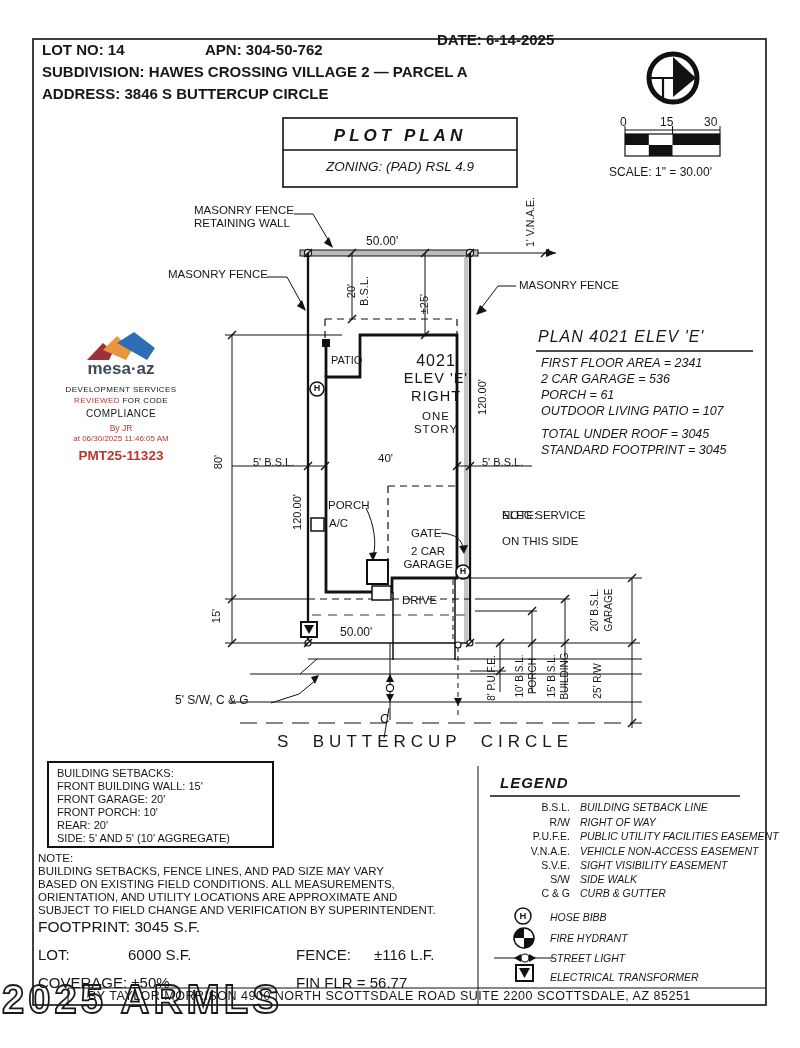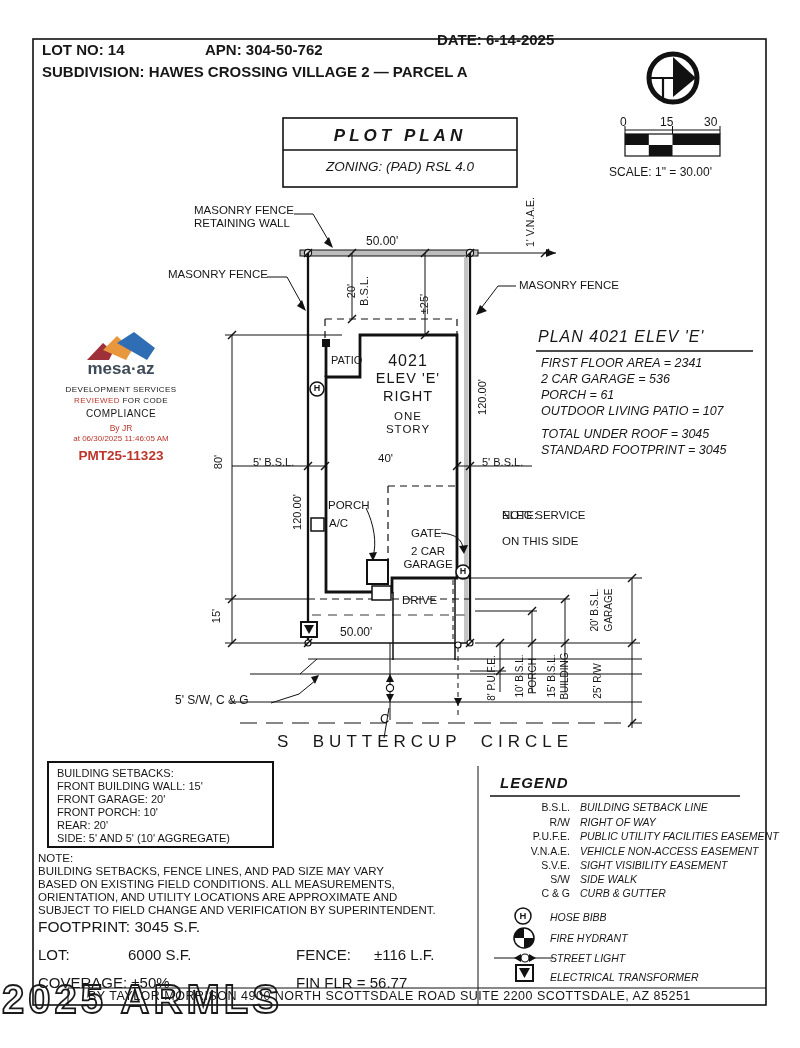--- a/index.html
+++ b/index.html
@@ -5,21 +5,21 @@
   html,body{margin:0;padding:0;background:#e8e8e8;}
   #sheet{position:relative;width:800px;height:1048px;background:#ffffff;overflow:hidden;
          font-family:"Liberation Sans",sans-serif;color:#171717;}
   .lbl{position:absolute;white-space:nowrap;font-size:11.5px;line-height:1.1;}
   .vt{position:absolute;white-space:nowrap;transform:translate(-50%,-50%) rotate(-90deg);
       font-size:11px;line-height:1.15;text-align:center;}
   .cx{transform:translateX(-50%);text-align:center;}
   .it{font-style:italic;}
   .b{font-weight:bold;}
   .red{color:#bb352c;}
-  .hc{left:352px;width:112px;text-align:center;letter-spacing:1px;}
+  .hc{left:352px;width:112px;text-align:center;letter-spacing:1px;padding-left:28px;}
   .gc{left:395px;width:66px;text-align:center;}
   svg .thin{stroke:#111;stroke-width:1;fill:none;}
   svg .med{stroke:#111;stroke-width:1.5;fill:none;}
   svg .tk{stroke:#111;stroke-width:1.4;}
   svg .dsh{stroke:#111;stroke-width:1.2;stroke-dasharray:7,5;fill:none;}
   svg .ah{fill:#111;stroke:none;}
   .abbr{position:absolute;left:488px;width:82px;text-align:right;font-size:10.5px;}
   .def{position:absolute;left:580px;font-size:10.5px;font-style:italic;white-space:nowrap;}
   #watermark{position:absolute;left:2px;top:977px;font-size:40px;font-weight:bold;
              letter-spacing:4px;color:transparent;-webkit-text-stroke:1.8px #1a1a1a;
@@ -209,23 +209,24 @@
   <svg width="80" height="32" style="position:absolute;left:81px;top:330px;">
     <path d="M6,30 L22,13 L32,22 L28,30 Z" fill="#9e3039"></path>
     <path d="M22,20 L36,6 L51,20 L45,30 Z" fill="#e8973d"></path>
     <path d="M36,13 L53,2 L74,18 L66,30 Z" fill="#2f6db5"></path>
   </svg>
 
   <div class="lbl b" style="left:42px;top:42px;font-size:15px;">LOT NO: 14</div>
   <div class="lbl b" style="left:205px;top:42px;font-size:15px;">APN: 304-50-762</div>
   <div class="lbl b" style="left:437px;top:32px;font-size:15px;">DATE: 6-14-2025</div>
   <div class="lbl b" style="left:42px;top:64px;font-size:15px;">SUBDIVISION: HAWES CROSSING VILLAGE 2 — PARCEL A</div>
+  <div class="lbl b" style="left:42px;top:86px;font-size:15px;">ADDRESS: 3846 S BUTTERCUP CIRCLE</div>
 
   <div class="lbl b it" style="left:283px;top:127px;width:234px;text-align:center;font-size:17px;letter-spacing:4px;">PLOT PLAN</div>
-  <div class="lbl it" style="left:283px;top:160px;width:234px;text-align:center;font-size:13.5px;">ZONING: (PAD) RSL 4.0</div>
+  <div class="lbl it" style="left:283px;top:160px;width:234px;text-align:center;font-size:13.5px;">ZONING: (PAD) RSL 4.9</div>
 
   <div class="lbl" style="left:620px;top:116px;font-size:12px;">0</div>
   <div class="lbl" style="left:660px;top:116px;font-size:12px;">15</div>
   <div class="lbl" style="left:704px;top:116px;font-size:12px;">30</div>
   <div class="lbl" style="left:609px;top:166px;font-size:12px;">SCALE: 1" = 30.00'</div>
 
   <div>
     <div class="lbl b cx" style="left:121px;top:360px;font-size:17px;color:#3d4a57;">mesa·az</div>
     <div class="lbl cx" style="left:121px;top:386px;font-size:8px;letter-spacing:.4px;">DEVELOPMENT SERVICES</div>
     <div class="lbl cx" style="left:121px;top:397px;font-size:8px;letter-spacing:.4px;"><span class="red">REVIEWED</span> <span>FOR CODE</span></div>

